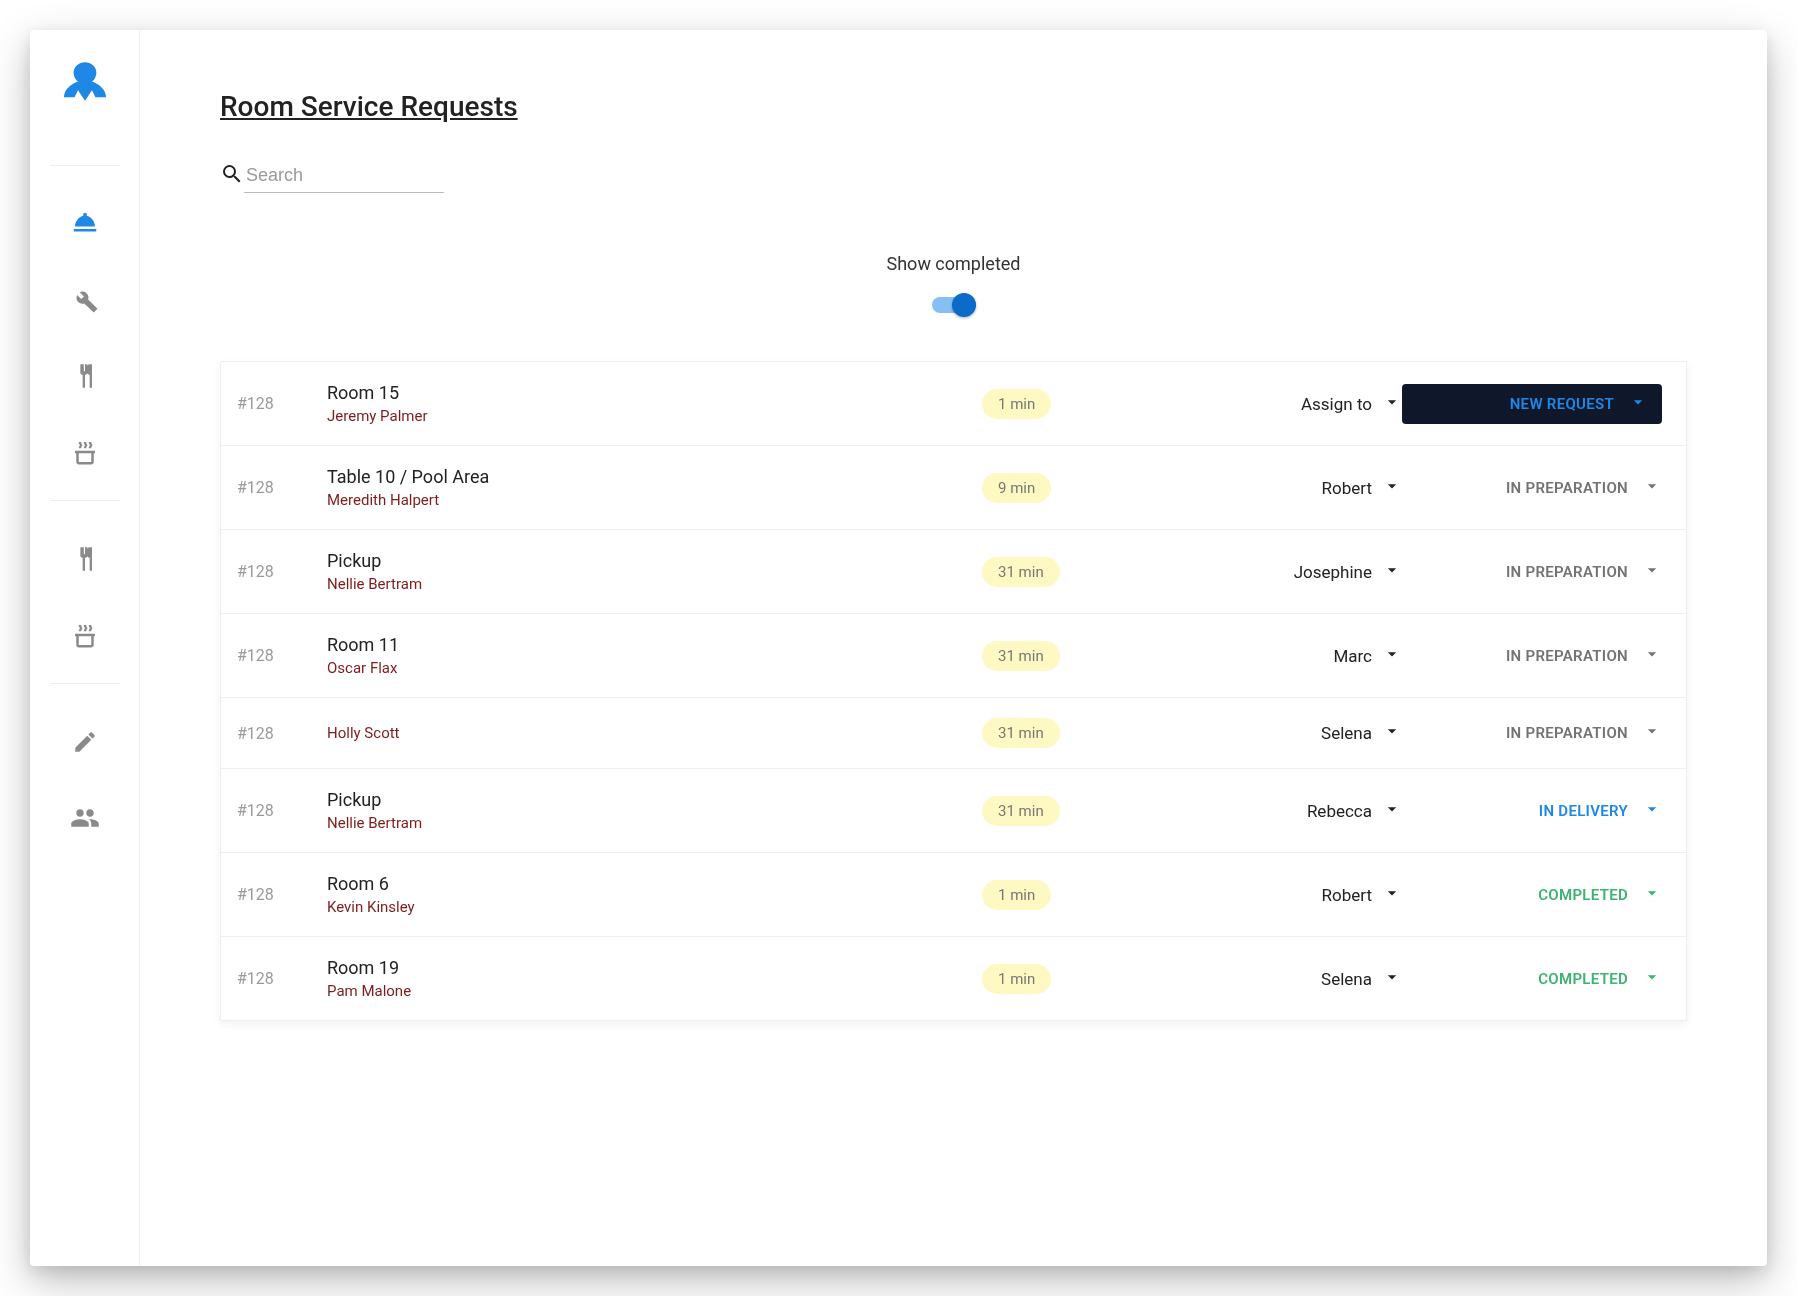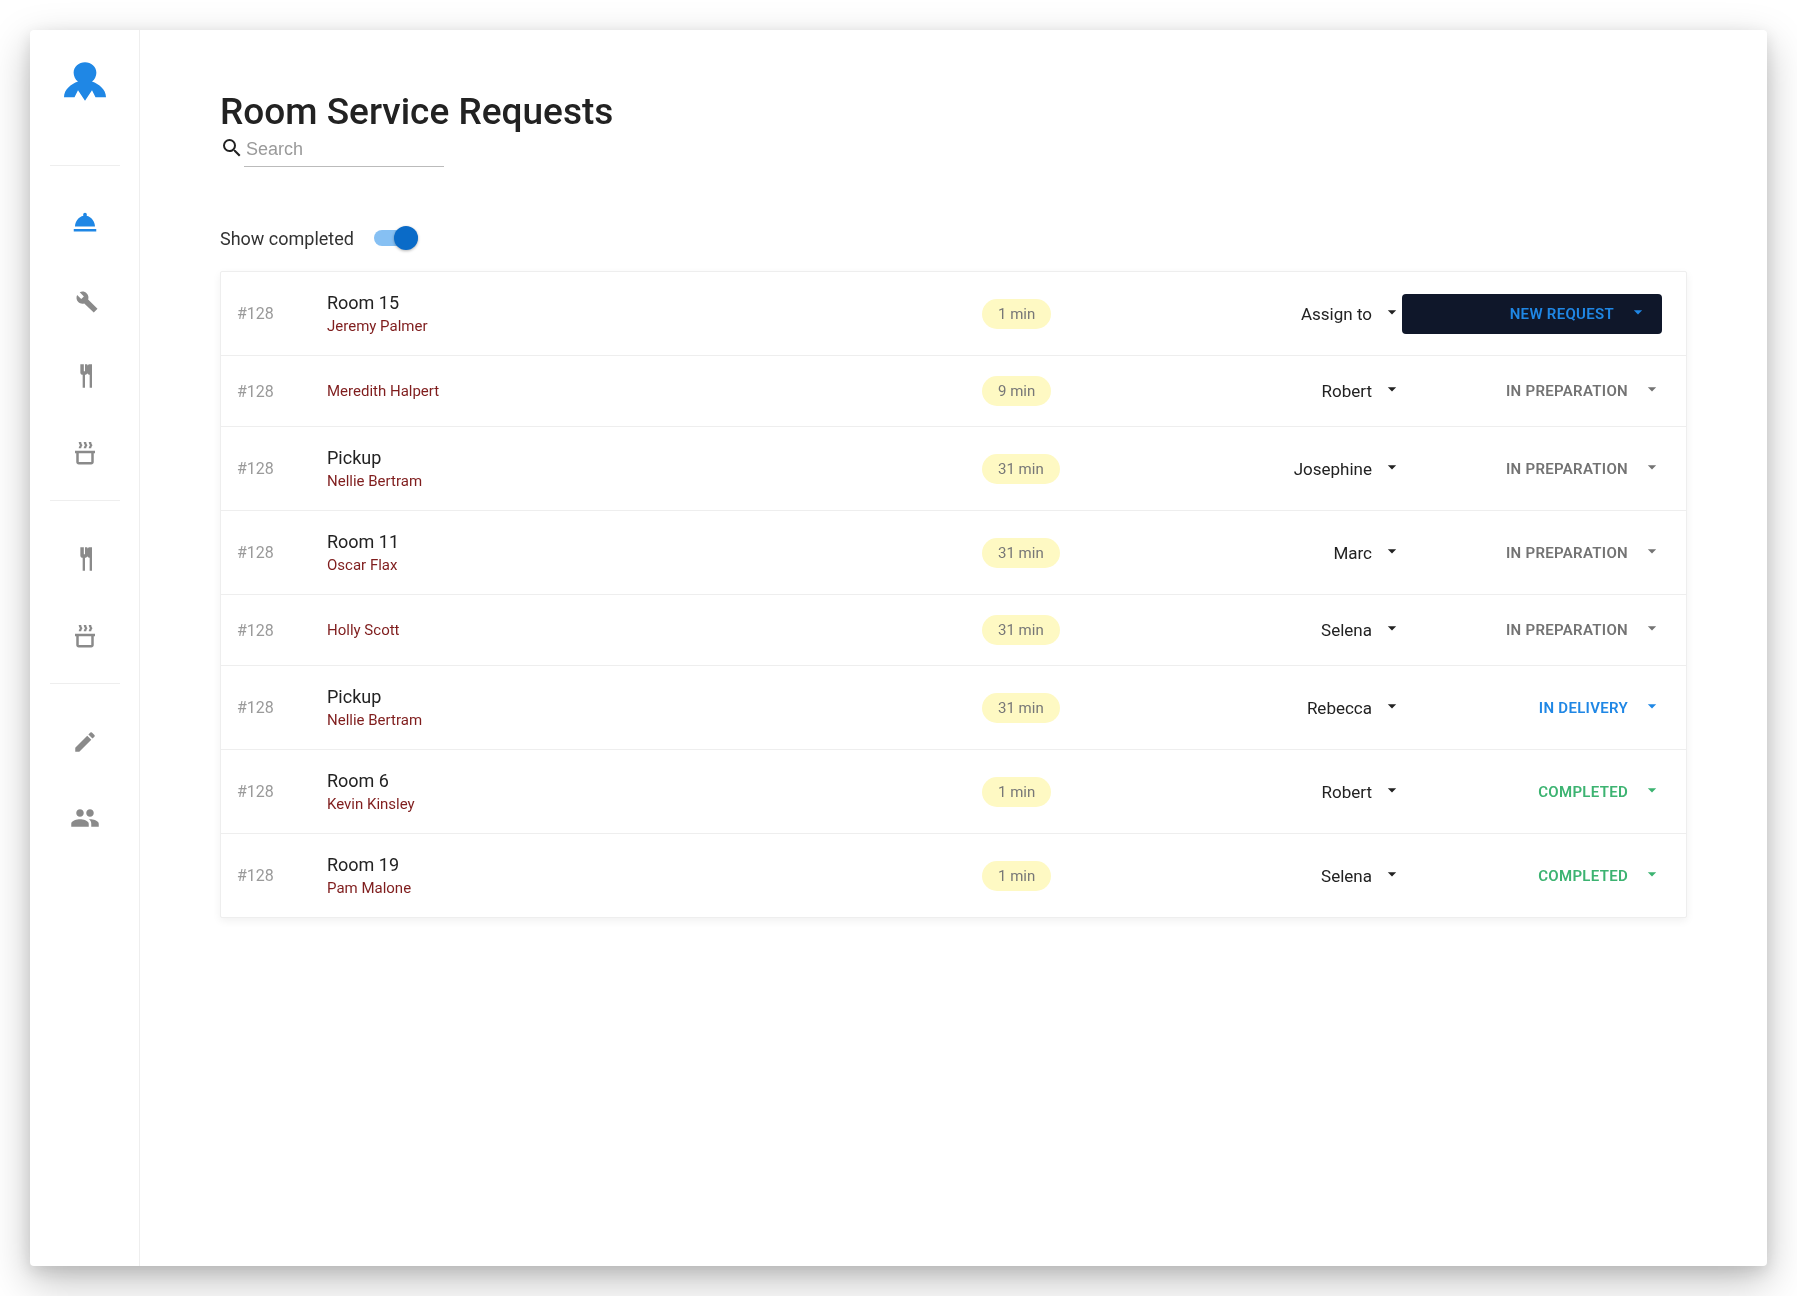--- a/index.html
+++ b/index.html
@@ -48,44 +48,47 @@
     color:#8a8a8a;
     cursor:pointer;
   }
   .side-icon.active { color:#1f87e5; }
   .main {
     flex:1;
     padding: 60px 80px 40px 80px;
     overflow:auto;
   }
   .page-title {
-    font-size: 37px;
+    font-size: 28px;
     font-weight: 500;
+    margin-bottom: 36px;
     color:#222;
+    text-decoration:underline;
   }
   .search-row {
     display:flex;align-items:center;gap:0;
     margin-bottom: 60px;
   }
   .search-row svg { width:24px;height:24px;color:#222; }
   .search-input {
     border:none;
     border-bottom:1px solid #bbb;
     font-size:18px;
     padding:6px 2px;
     width:200px;
     outline:none;
     color:#444;
   }
   .search-input::placeholder { color:#9a9a9a; }
   .toggle-row {
     display:flex;align-items:center;gap:20px;
     font-size:18px;
     color:#333;
-    margin-bottom:22px;
+    margin-bottom:45px;
+    flex-direction:column;
   }
   .switch {
     width:44px;height:22px;position:relative;cursor:pointer;
   }
   .switch .track {
     position:absolute;inset:0;top:3px;height:16px;border-radius:10px;
     background:#86c0f3;
   }
   .switch .thumb {
     position:absolute;right:0;top:-1px;width:24px;height:24px;border-radius:50%;
@@ -227,20 +230,21 @@
       <span>
         <svg viewBox="0 0 24 24" fill="currentColor">
                 <path d="M7 10l5 5 5-5z"></path>
               </svg>
       </span>
     </div>
   </div>
         <div class="row">
     <div class="id">#128</div>
     <div class="loc">
+      <div class="primary">Table 10 / Pool Area</div>
       <div class="secondary">Meredith Halpert</div>
     </div>
     <div class="time">
       <span class="pill">9 min</span>
     </div>
     <div class="assign">
       <span>Robert</span>
       <span>
         <svg viewBox="0 0 24 24" fill="currentColor">
                 <path d="M7 10l5 5 5-5z"></path>

